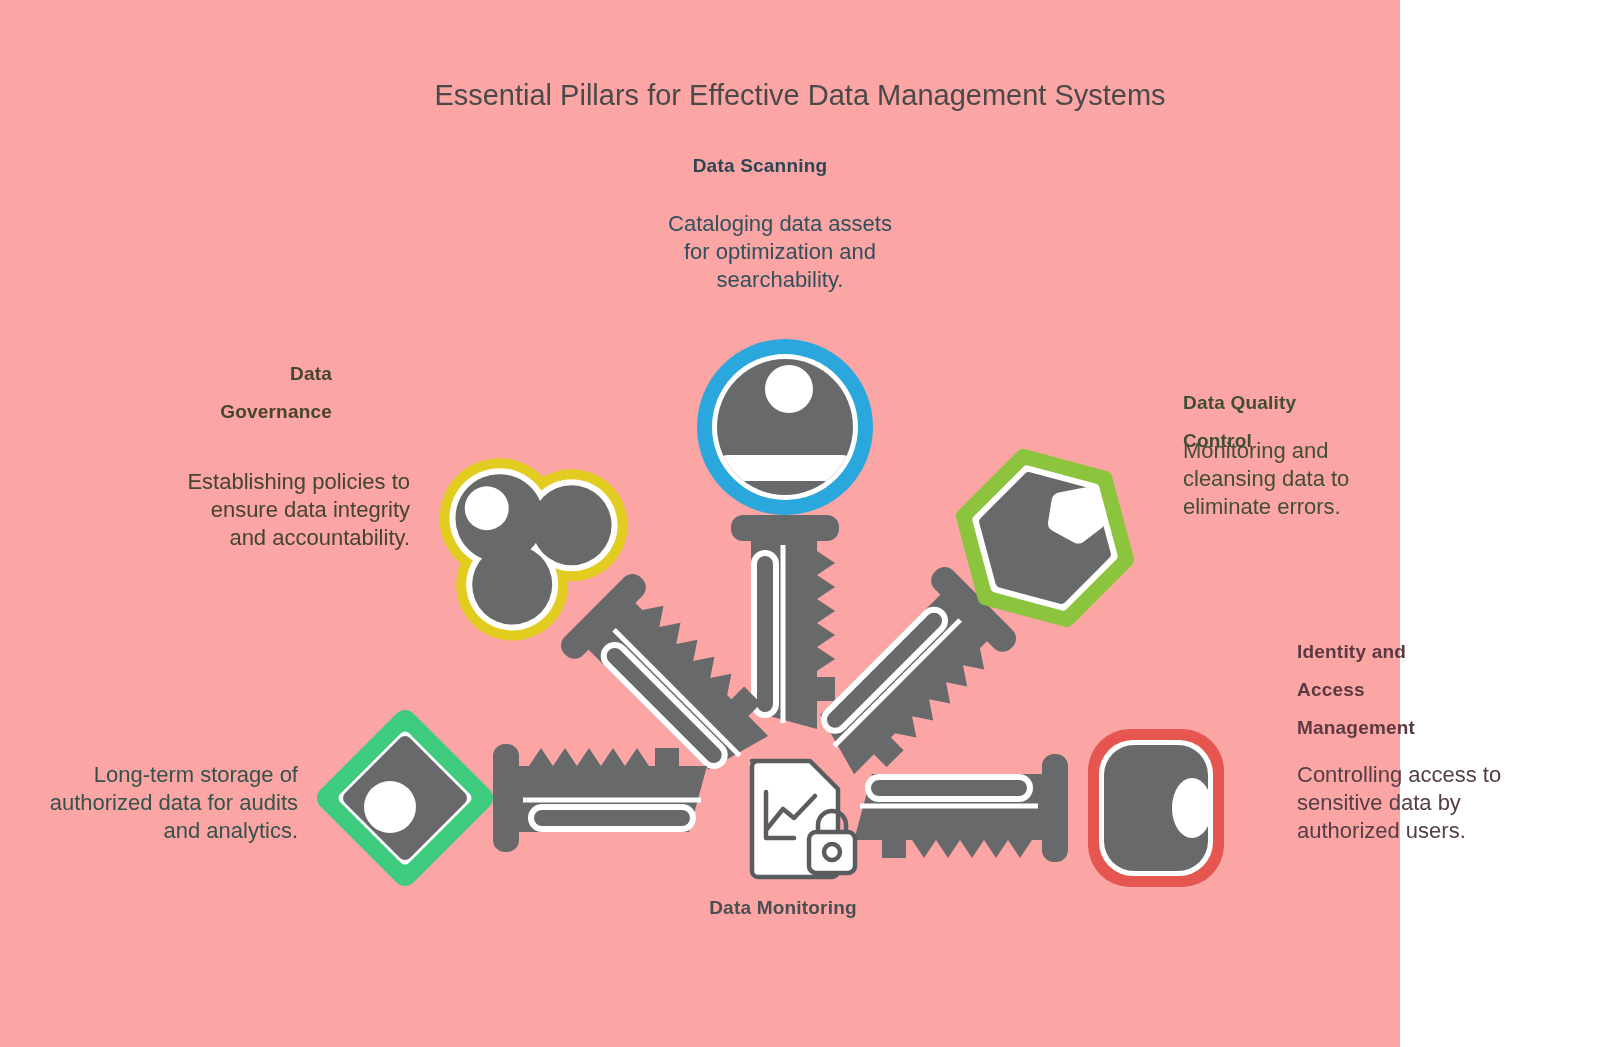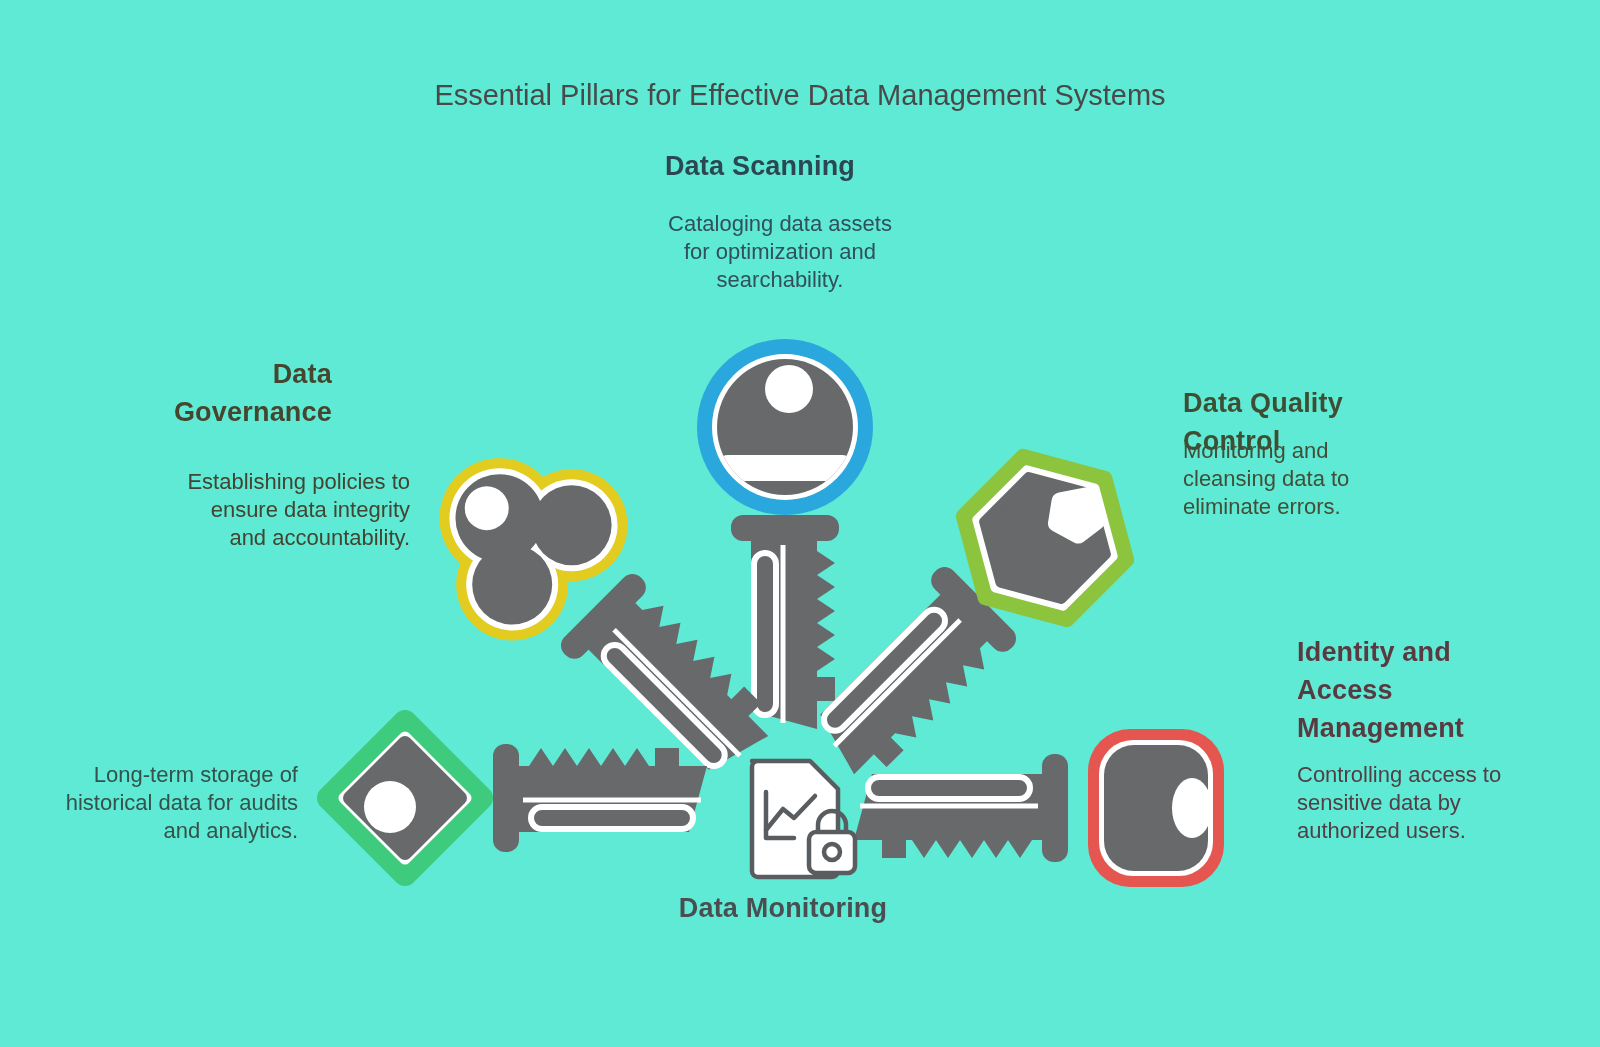--- a/index.html
+++ b/index.html
@@ -1,20 +1,20 @@
 <!DOCTYPE html>
 <html><head>
 <meta charset="utf-8">
 <style>
   html,body{margin:0;padding:0;background:#ffffff;}
   body{width:1600px;height:1047px;overflow:hidden;font-family:"Liberation Sans",sans-serif;}
-  .stage{position:relative;width:1600px;height:1047px;background:#5eead4;}
+  .stage{position:relative;width:1400px;height:1047px;background:#fca5a5;}
   .stage svg{position:absolute;left:0;top:0;}
   .txt{position:absolute;white-space:pre-line;}
-  .h{font-weight:bold;font-size:27px;line-height:38px;letter-spacing:0.2px;}
+  .h{font-weight:bold;font-size:19px;line-height:38px;letter-spacing:0.2px;}
   .b{font-size:22px;line-height:28px;}
   #title{top:78px;left:0;width:1600px;text-align:center;font-size:29px;line-height:34px;font-weight:400;}
   #scan-h{top:147px;left:560px;width:400px;text-align:center;}
   #scan-b{top:210px;left:570px;width:420px;text-align:center;}
   #gov-h{top:336px;left:0px;width:332px;text-align:right;}
   #gov-b{top:437px;left:0px;width:410px;text-align:right;}
   #qc-h{top:336px;left:1183px;width:330px;text-align:left;margin-top:48px;}
   #qc-b{top:437px;left:1183px;width:330px;text-align:left;}
   #iam-h{top:633px;left:1297px;width:310px;text-align:left;}
   #iam-b{top:761px;left:1297px;width:310px;text-align:left;}
@@ -126,18 +126,18 @@
 eliminate errors.</div>
 
   <div id="iam-h" class="txt h" style="color: rgb(90, 58, 65);">Identity and
 Access
 Management</div>
   <div id="iam-b" class="txt b" style="color: rgb(83, 62, 69);">Controlling access to
 sensitive data by
 authorized users.</div>
 
   <div id="arc-b" class="txt b" style="color: rgb(52, 82, 75);">Long-term storage of
-historical data for audits
+authorized data for audits
 and analytics.</div>
 
   <div id="dm" class="txt h" style="color: rgb(75, 78, 81);">Data Monitoring</div>
 
 </div>
 
 </body></html>

